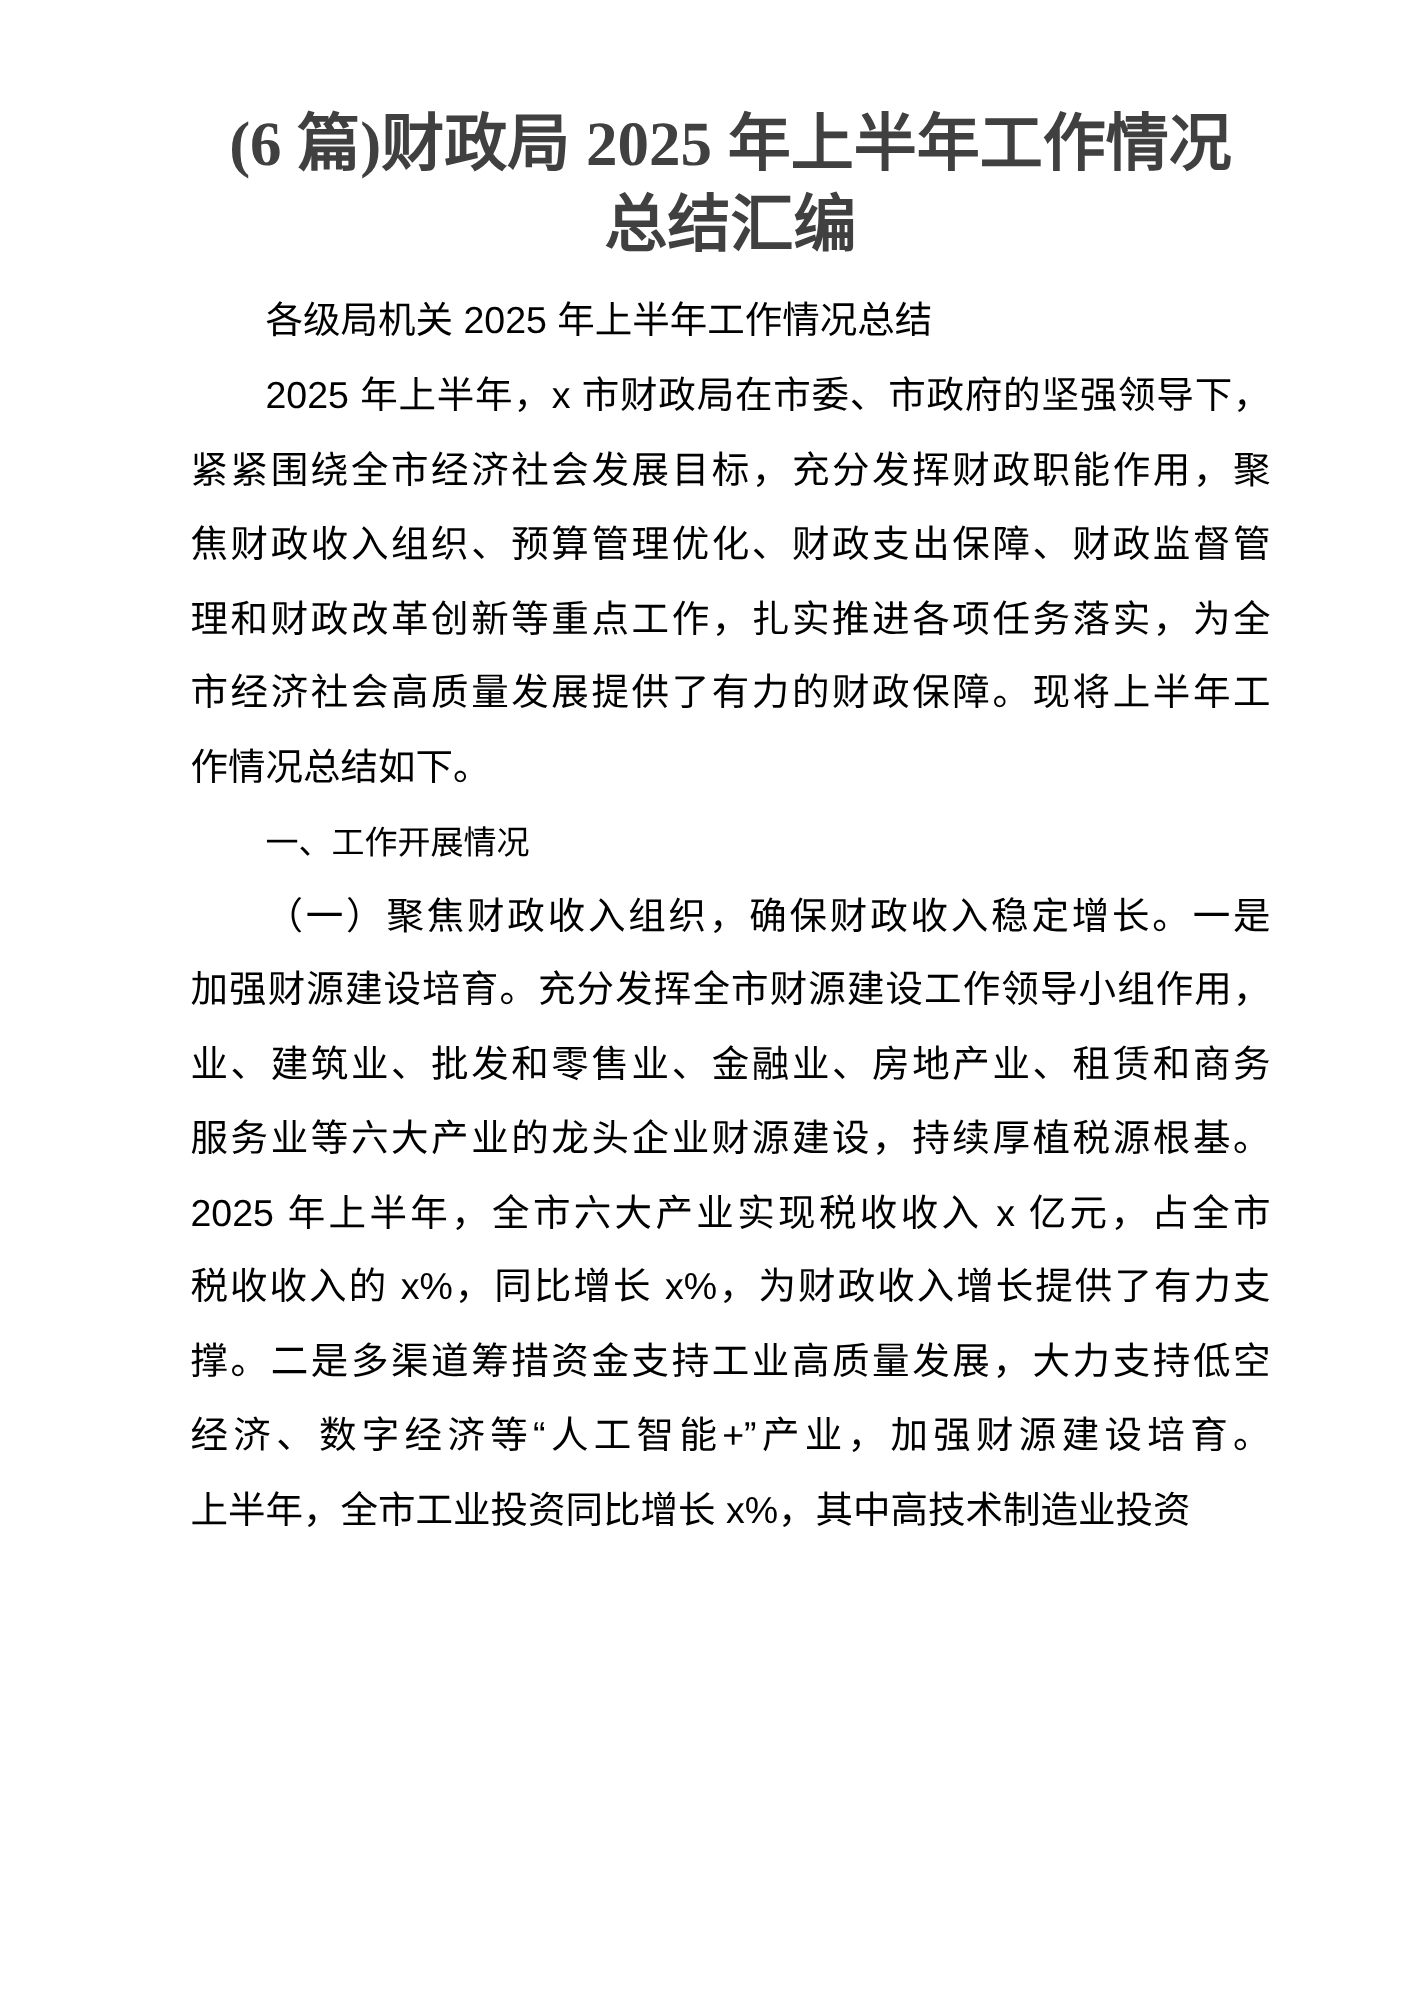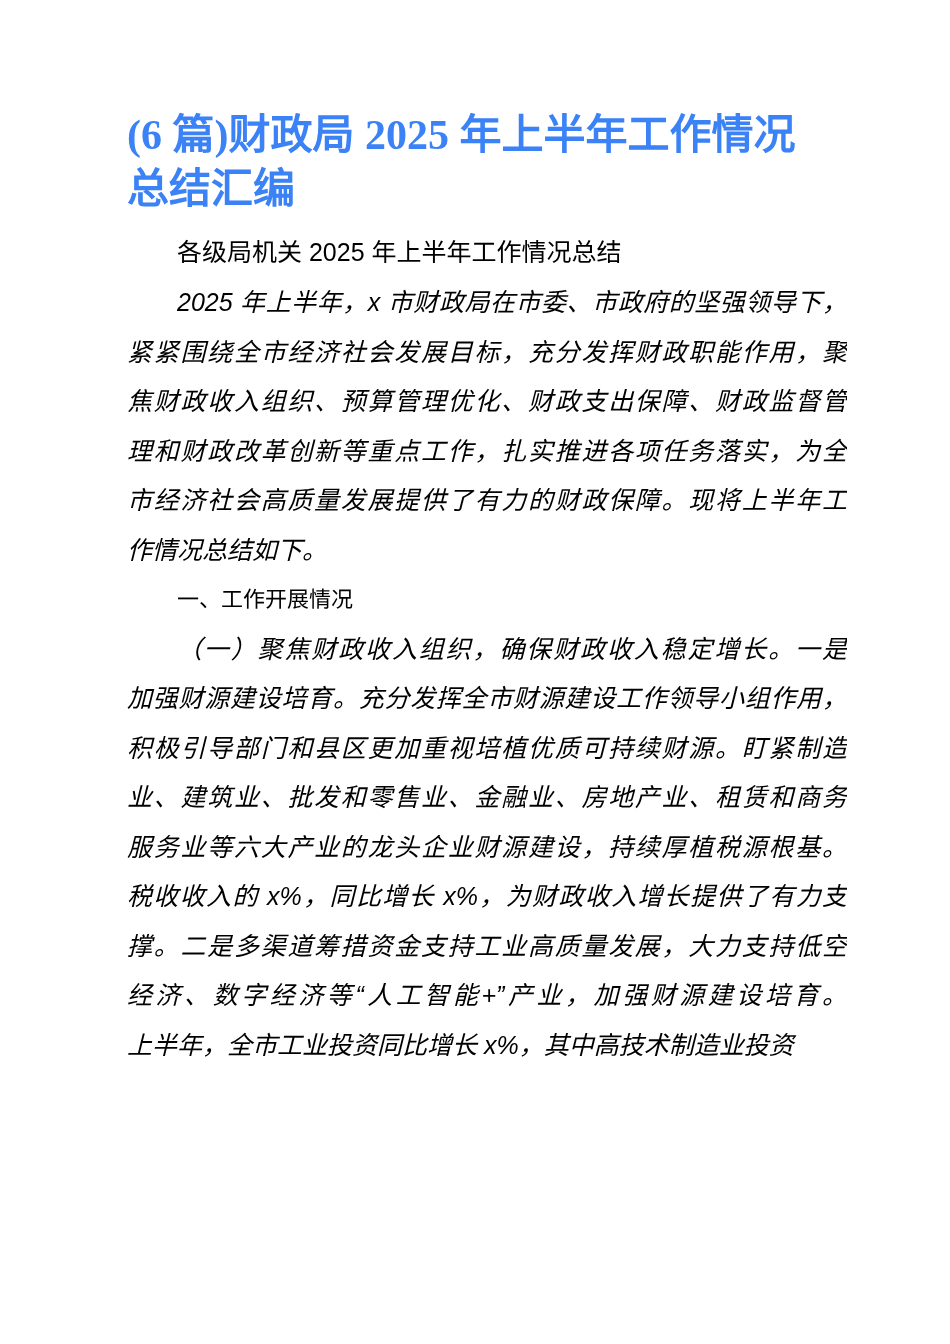--- a/index.html
+++ b/index.html
@@ -16,45 +16,44 @@
     color: #000000;
   }
   .content {
     position: absolute;
     left: 127px;
     top: 0;
     width: 720px;
   }
   .doc-title {
     margin: 0;
-    padding-top: 108px;
+    padding-top: 70px;
     font-family: "Liberation Serif", "DejaVu Serif", serif;
     font-weight: 700;
     font-size: 42px;
     line-height: 54px;
-    text-align: left;
-    color: #3b82f6;
+    text-align: center;
+    color: #404040;
   }
   .doc-title .title-line {
     display: block;
   }
   .subtitle {
     margin-top: 14px;
     padding-left: 50px;
     font-family: "Liberation Sans", "DejaVu Sans", sans-serif;
     font-size: 25px;
     line-height: 44px;
     color: #000000;
   }
   .para {
     margin: 0;
     font-family: "Liberation Sans", "DejaVu Sans", sans-serif;
     font-size: 25px;
     color: #000000;
-    font-style: italic;
   }
   .para-1 { margin-top: 4px; }
   .line {
     height: 49.5px;
     line-height: 49.5px;
     text-align: justify;
     text-align-last: justify;
     text-justify: inter-character;
     overflow: hidden;
   }
@@ -89,23 +88,23 @@
       <div class="line">理和财政改革创新等重点工作，扎实推进各项任务落实，为全</div>
       <div class="line">市经济社会高质量发展提供了有力的财政保障。现将上半年工</div>
       <div class="line last">作情况总结如下。</div>
     </div>
 
     <div class="heading">一、工作开展情况</div>
 
     <div class="para">
       <div class="line indent">（一）聚焦财政收入组织，确保财政收入稳定增长。一是</div>
       <div class="line">加强财源建设培育。充分发挥全市财源建设工作领导小组作用，</div>
-      <div class="line">积极引导部门和县区更加重视培植优质可持续财源。盯紧制造</div>
       <div class="line">业、建筑业、批发和零售业、金融业、房地产业、租赁和商务</div>
       <div class="line">服务业等六大产业的龙头企业财源建设，持续厚植税源根基。</div>
+      <div class="line">2025 年上半年，全市六大产业实现税收收入 x 亿元，占全市</div>
       <div class="line">税收收入的 x%，同比增长 x%，为财政收入增长提供了有力支</div>
       <div class="line">撑。二是多渠道筹措资金支持工业高质量发展，大力支持低空</div>
       <div class="line">经济、数字经济等“人工智能+”产业，加强财源建设培育。</div>
       <div class="line last">上半年，全市工业投资同比增长 x%，其中高技术制造业投资</div>
     </div>
 
   </div>
 </div>
 
 </body></html>

